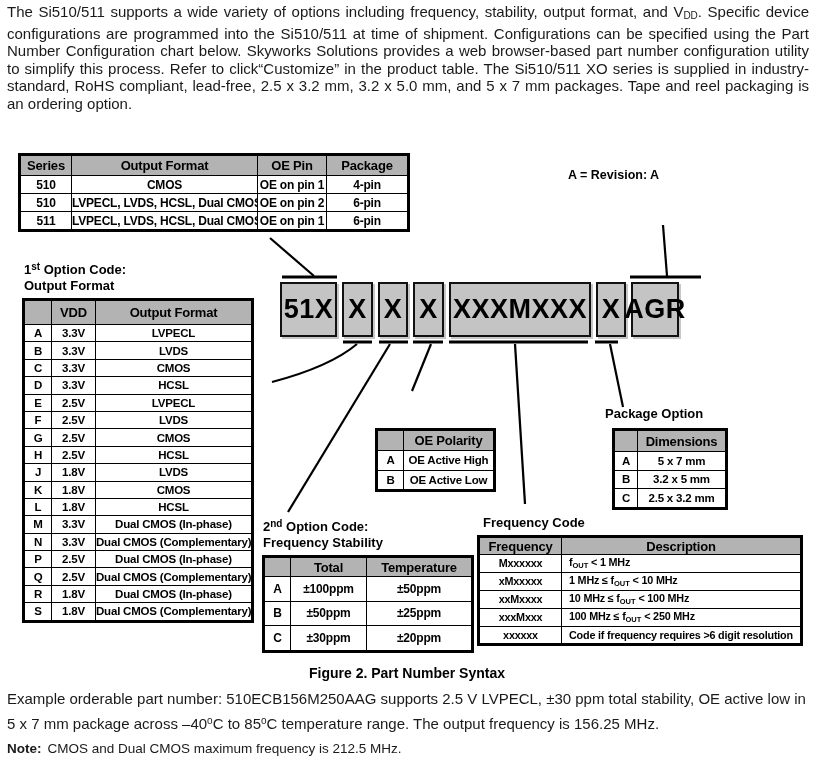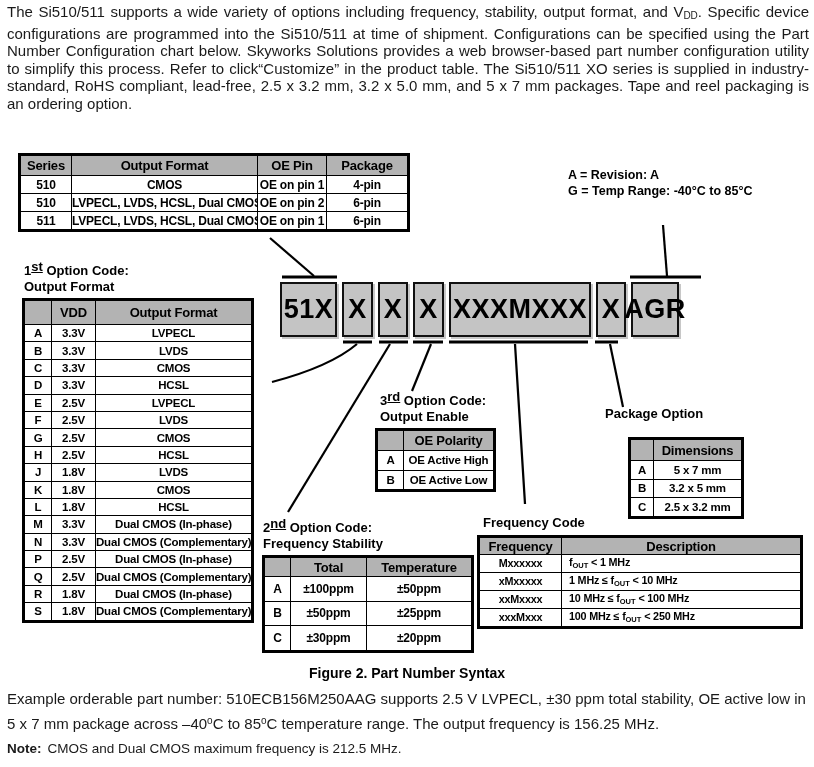--- a/index.html
+++ b/index.html
@@ -40,21 +40,21 @@
   .opt2-tbl th { height:18px; }
   .opt2-tbl td { height:23.5px; font-size:12px; }
   .opt2-tbl th:nth-child(1){width:25px} .opt2-tbl th:nth-child(2){width:75px}
   .opt2-tbl th:nth-child(3){width:104px}
 
   .opt3-tbl { left:375px; top:428px; width:116px; }
   .opt3-tbl th { height:19px;text-align:center; }
   .opt3-tbl td { height:18.5px; font-size:11.5px; }
   .opt3-tbl th:nth-child(1){width:25px} .opt3-tbl th:nth-child(2){width:89px}
 
-  .pkg-tbl { left:628px; top:428px; width:111px;margin-top:9px; }
+  .pkg-tbl { left:612px; top:428px; width:111px; }
   .pkg-tbl th { height:20px; }
   .pkg-tbl td { height:17.5px; font-size:11.5px; }
   .pkg-tbl th:nth-child(1){width:22px} .pkg-tbl th:nth-child(2){width:87px}
 
   .freq-tbl { left:477px; top:535px; width:321px; }
   .freq-tbl th { height:16px; }
   .freq-tbl td { height:16.9px; font-size:10.8px; }
   .freq-tbl th:nth-child(1){width:81px} .freq-tbl th:nth-child(2){width:238px}
   .freq-tbl td:nth-child(2){ text-align:left; padding-left:7px; }
   .freq-tbl td sub { font-size:7.5px; vertical-align:-2px; letter-spacing:0; }
@@ -73,21 +73,21 @@
     font-weight:bold; font-size:27px; letter-spacing:0.5px;
     box-shadow:2px 2px 0 rgba(0,0,0,0.22);
   }
   .pn-box:nth-child(1){width:57px} .pn-box:nth-child(2){width:31px}
   .pn-box:nth-child(3){width:30px} .pn-box:nth-child(4){width:31px}
   .pn-box:nth-child(5){width:142px} .pn-box:nth-child(6){width:30px}
   .pn-box:nth-child(7){width:48px}
 
   
   .opt-label { position:absolute; font-weight:bold; font-size:13px; line-height:15.5px; white-space:nowrap; }
-  .opt-label sup { font-size:13px; vertical-align:4px;text-decoration:underline; }
+  .opt-label sup { font-size:10px; vertical-align:4px; }
   #opt1-label { left:24px;  top:259px; }
   #opt2-label { left:263px; top:516px; }
   #opt3-label { left:380px; top:389px; }
   #pkg-label  { left:605px; top:406px; }
   #freq-label { left:483px; top:515px; }
 
   
   .connectors { position:absolute; left:0; top:0; width:814px; height:767px; pointer-events:none; }
   .connectors path { stroke:#000; fill:none; }
 
@@ -154,21 +154,20 @@
           <td>511</td>
           <td>LVPECL, LVDS, HCSL, Dual CMOS</td>
           <td>OE on pin 1</td>
           <td>6-pin</td>
         </tr>
       </tbody>
     </table>
 
   <div class="legend">
     <div>A = Revision: A</div>
-    <div>G = Temp Range: -40°C to 85°C</div>
   </div>
 
   <div class="pn-row">
     <div class="pn-box">51X</div>
     <div class="pn-box">X</div>
     <div class="pn-box">X</div>
     <div class="pn-box">X</div>
     <div class="pn-box">XXXMXXX</div>
     <div class="pn-box">X</div>
     <div class="pn-box">AGR</div>
@@ -268,24 +267,20 @@
           <td>Dual CMOS (In-phase)</td>
         </tr>
         <tr>
           <td>S</td>
           <td>1.8V</td>
           <td>Dual CMOS (Complementary)</td>
         </tr>
       </tbody>
     </table>
 
-  <div class="opt-label" id="opt3-label">
-    <div><span>3</span><sup>rd</sup><span> Option Code:</span></div>
-    <div>Output Enable</div>
-  </div>
   <table class="tbl opt3-tbl">
       <thead>
         <tr>
           <th></th>
           <th>OE Polarity</th>
         </tr>
       </thead>
       <tbody>
         <tr>
           <td>A</td>
@@ -375,20 +370,24 @@
           <td>1 MHz ≤ f<sub>OUT</sub> &lt; 10 MHz</td>
         </tr>
         <tr>
           <td>xxMxxxx</td>
           <td>10 MHz ≤ f<sub>OUT</sub> &lt; 100 MHz</td>
         </tr>
         <tr>
           <td>xxxMxxx</td>
           <td>100 MHz ≤ f<sub>OUT</sub> &lt; 250 MHz</td>
         </tr>
+        <tr>
+          <td>xxxxxx</td>
+          <td>Code if frequency requires &gt;6 digit resolution</td>
+        </tr>
       </tbody>
     </table>
 
   <div class="caption">Figure 2. Part Number Syntax</div>
 
   <p class="example"><span>Example orderable part number: 510ECB156M250AAG supports 2.5 V LVPECL, ±30 ppm total stability, OE active low in 5 x 7 mm package across –40</span><sup>o</sup><span>C to 85</span><sup>o</sup><span>C temperature range. The output frequency is 156.25 MHz.</span></p>
 
   <p class="note"><span class="note-label">Note:</span><span>CMOS and Dual CMOS maximum frequency is 212.5 MHz.</span></p>
 
 </div>

